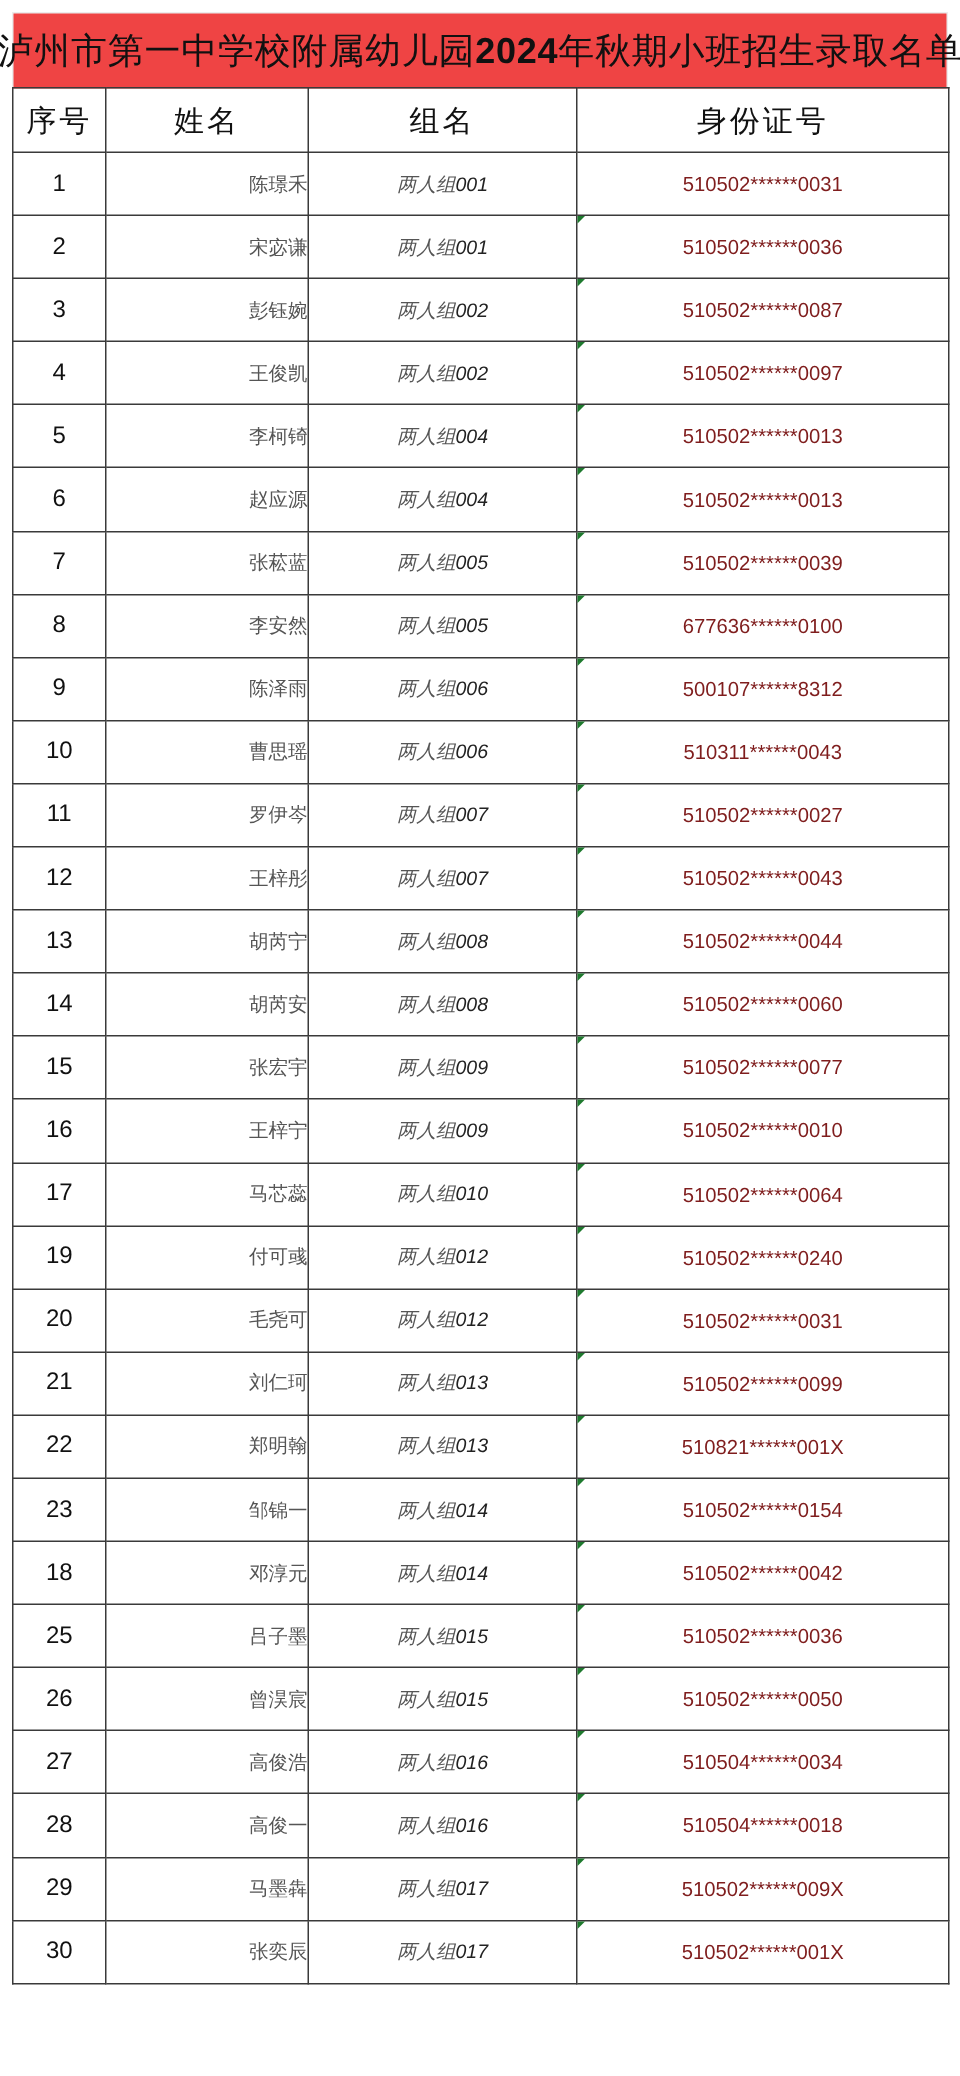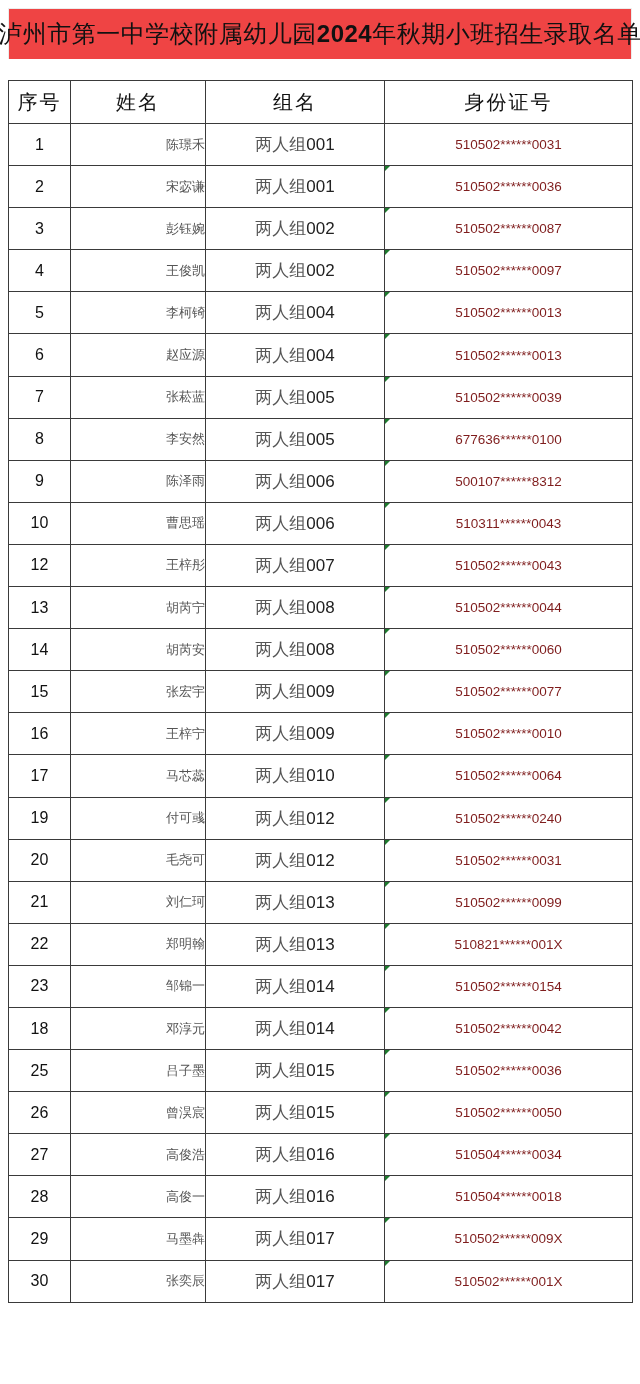--- a/index.html
+++ b/index.html
@@ -10,34 +10,34 @@
     border: 1px solid #ececec; border-bottom: none; background: #ef4444;
     display: flex; align-items: center; justify-content: center;
   }
   .title {
     font-family: "DejaVu Serif", "Liberation Serif", serif;
     font-size: 24px; color: #111; letter-spacing: 0.5px; white-space: nowrap;
   }
   .title .yr { font-family: "Liberation Sans", "DejaVu Sans", sans-serif; font-weight: bold; }
   table {
     position: absolute; left: 8px; top: 58px; width: 624px;
-    border-collapse: collapse; table-layout: fixed; margin-top: 22px;
+    border-collapse: collapse; table-layout: fixed;
   }
   td, th {
     border: 1.5px solid #3a3a3a; text-align: center; vertical-align: middle;
     padding: 0; position: relative;
   }
   th {
     height: 42px; font-weight: normal; font-size: 20px; color: #111;
     font-family: "DejaVu Serif", "Liberation Serif", serif; letter-spacing: 2px;
   }
   td { height: 41.1px; }
   .c-seq { font-family: "Liberation Sans", "DejaVu Sans", sans-serif; font-size: 16px; color: #111; }
   .c-name { font-family: "DejaVu Serif", "Liberation Serif", serif; font-size: 13px; color: #555; text-align: right; }
-  .c-group { font-size: 17px; color: #333; }
+  .c-group { font-size: 13px; color: #333; font-style: italic; }
   .c-group .cn { font-family: "DejaVu Serif", "Liberation Serif", serif; color: #555; }
   .c-group .num { font-family: "Liberation Sans", "DejaVu Sans", sans-serif; color: #222; }
   .c-id { font-family: "Liberation Sans", "DejaVu Sans", sans-serif; font-size: 13.5px; color: #7f1d1d; }
   .flag {
     position: absolute; left: 0; top: 0; width: 0; height: 0;
     border-top: 5px solid #1e7a2e; border-right: 5px solid transparent;
   }
 </style>
 </head>
 <body>
@@ -116,20 +116,26 @@
         <td class="c-group"><span class="cn">两人组</span><span class="num">006</span></td>
         <td class="c-id"><span class="flag"></span><span>500107******8312</span></td>
       </tr>
       <tr>
         <td class="c-seq">10</td>
         <td class="c-name">曹思瑶</td>
         <td class="c-group"><span class="cn">两人组</span><span class="num">006</span></td>
         <td class="c-id"><span class="flag"></span><span>510311******0043</span></td>
       </tr>
       <tr>
+        <td class="c-seq">11</td>
+        <td class="c-name">罗伊岑</td>
+        <td class="c-group"><span class="cn">两人组</span><span class="num">007</span></td>
+        <td class="c-id"><span class="flag"></span><span>510502******0027</span></td>
+      </tr>
+      <tr>
         <td class="c-seq">12</td>
         <td class="c-name">王梓彤</td>
         <td class="c-group"><span class="cn">两人组</span><span class="num">007</span></td>
         <td class="c-id"><span class="flag"></span><span>510502******0043</span></td>
       </tr>
       <tr>
         <td class="c-seq">13</td>
         <td class="c-name">胡芮宁</td>
         <td class="c-group"><span class="cn">两人组</span><span class="num">008</span></td>
         <td class="c-id"><span class="flag"></span><span>510502******0044</span></td>

